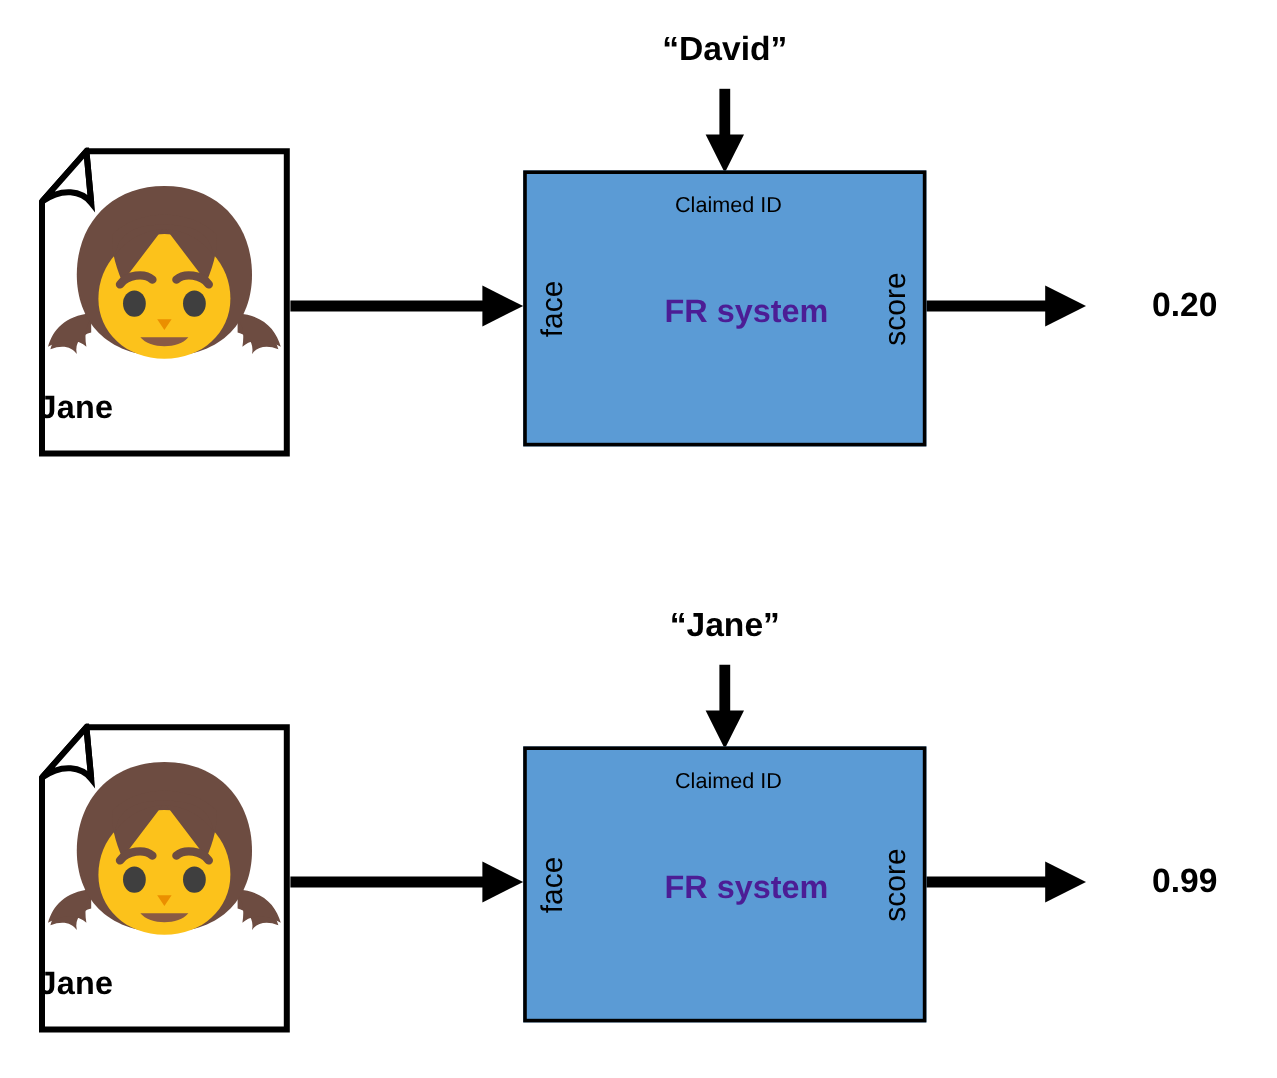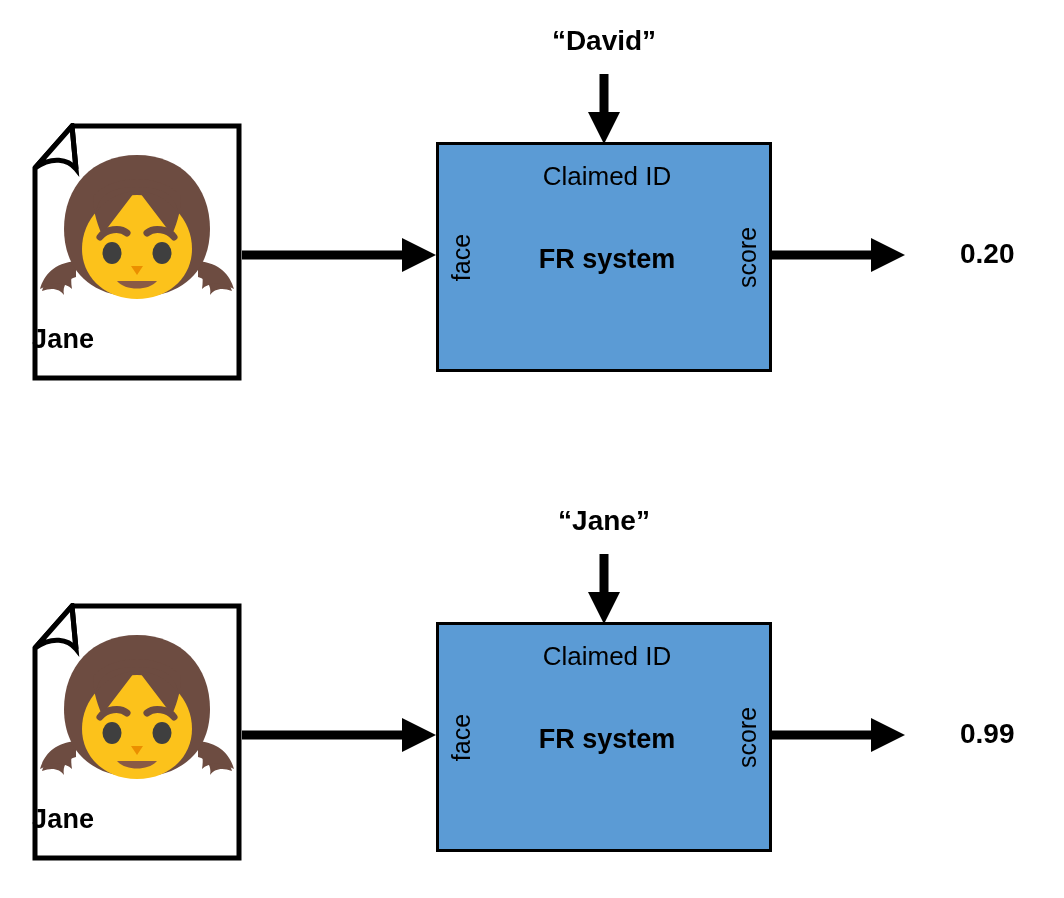--- a/index.html
+++ b/index.html
@@ -35,26 +35,26 @@
   .fr-box{
     position:absolute;
     width:336px;height:230px;
     background:#5b9bd5;
     border:3px solid #000;
     box-sizing:border-box;
   }
   .fr-claimed{
     position:absolute;left:0;top:16px;width:336px;
     text-align:center;
-    font-size:26px;color:#000;font-weight:normal;
+    font-size:18px;color:#000;font-weight:normal;
   }
   .fr-title{
-    position:absolute;left:0;top:99px;width:336px;
+    position:absolute;left:15px;top:99px;width:336px;
     text-align:center;
-    font-size:27px;color:#000000;font-weight:bold;
+    font-size:27px;color:#4c1d95;font-weight:bold;
   }
   .fr-side{
     position:absolute;
     font-size:25px;color:#000;font-weight:normal;
     white-space:nowrap;
     transform:rotate(-90deg);
     transform-origin:center center;
   }
   .fr-side.left{left:-13px;top:98px;width:70px;text-align:center;}
   .fr-side.right{right:-17px;top:98px;width:78px;text-align:center;}

